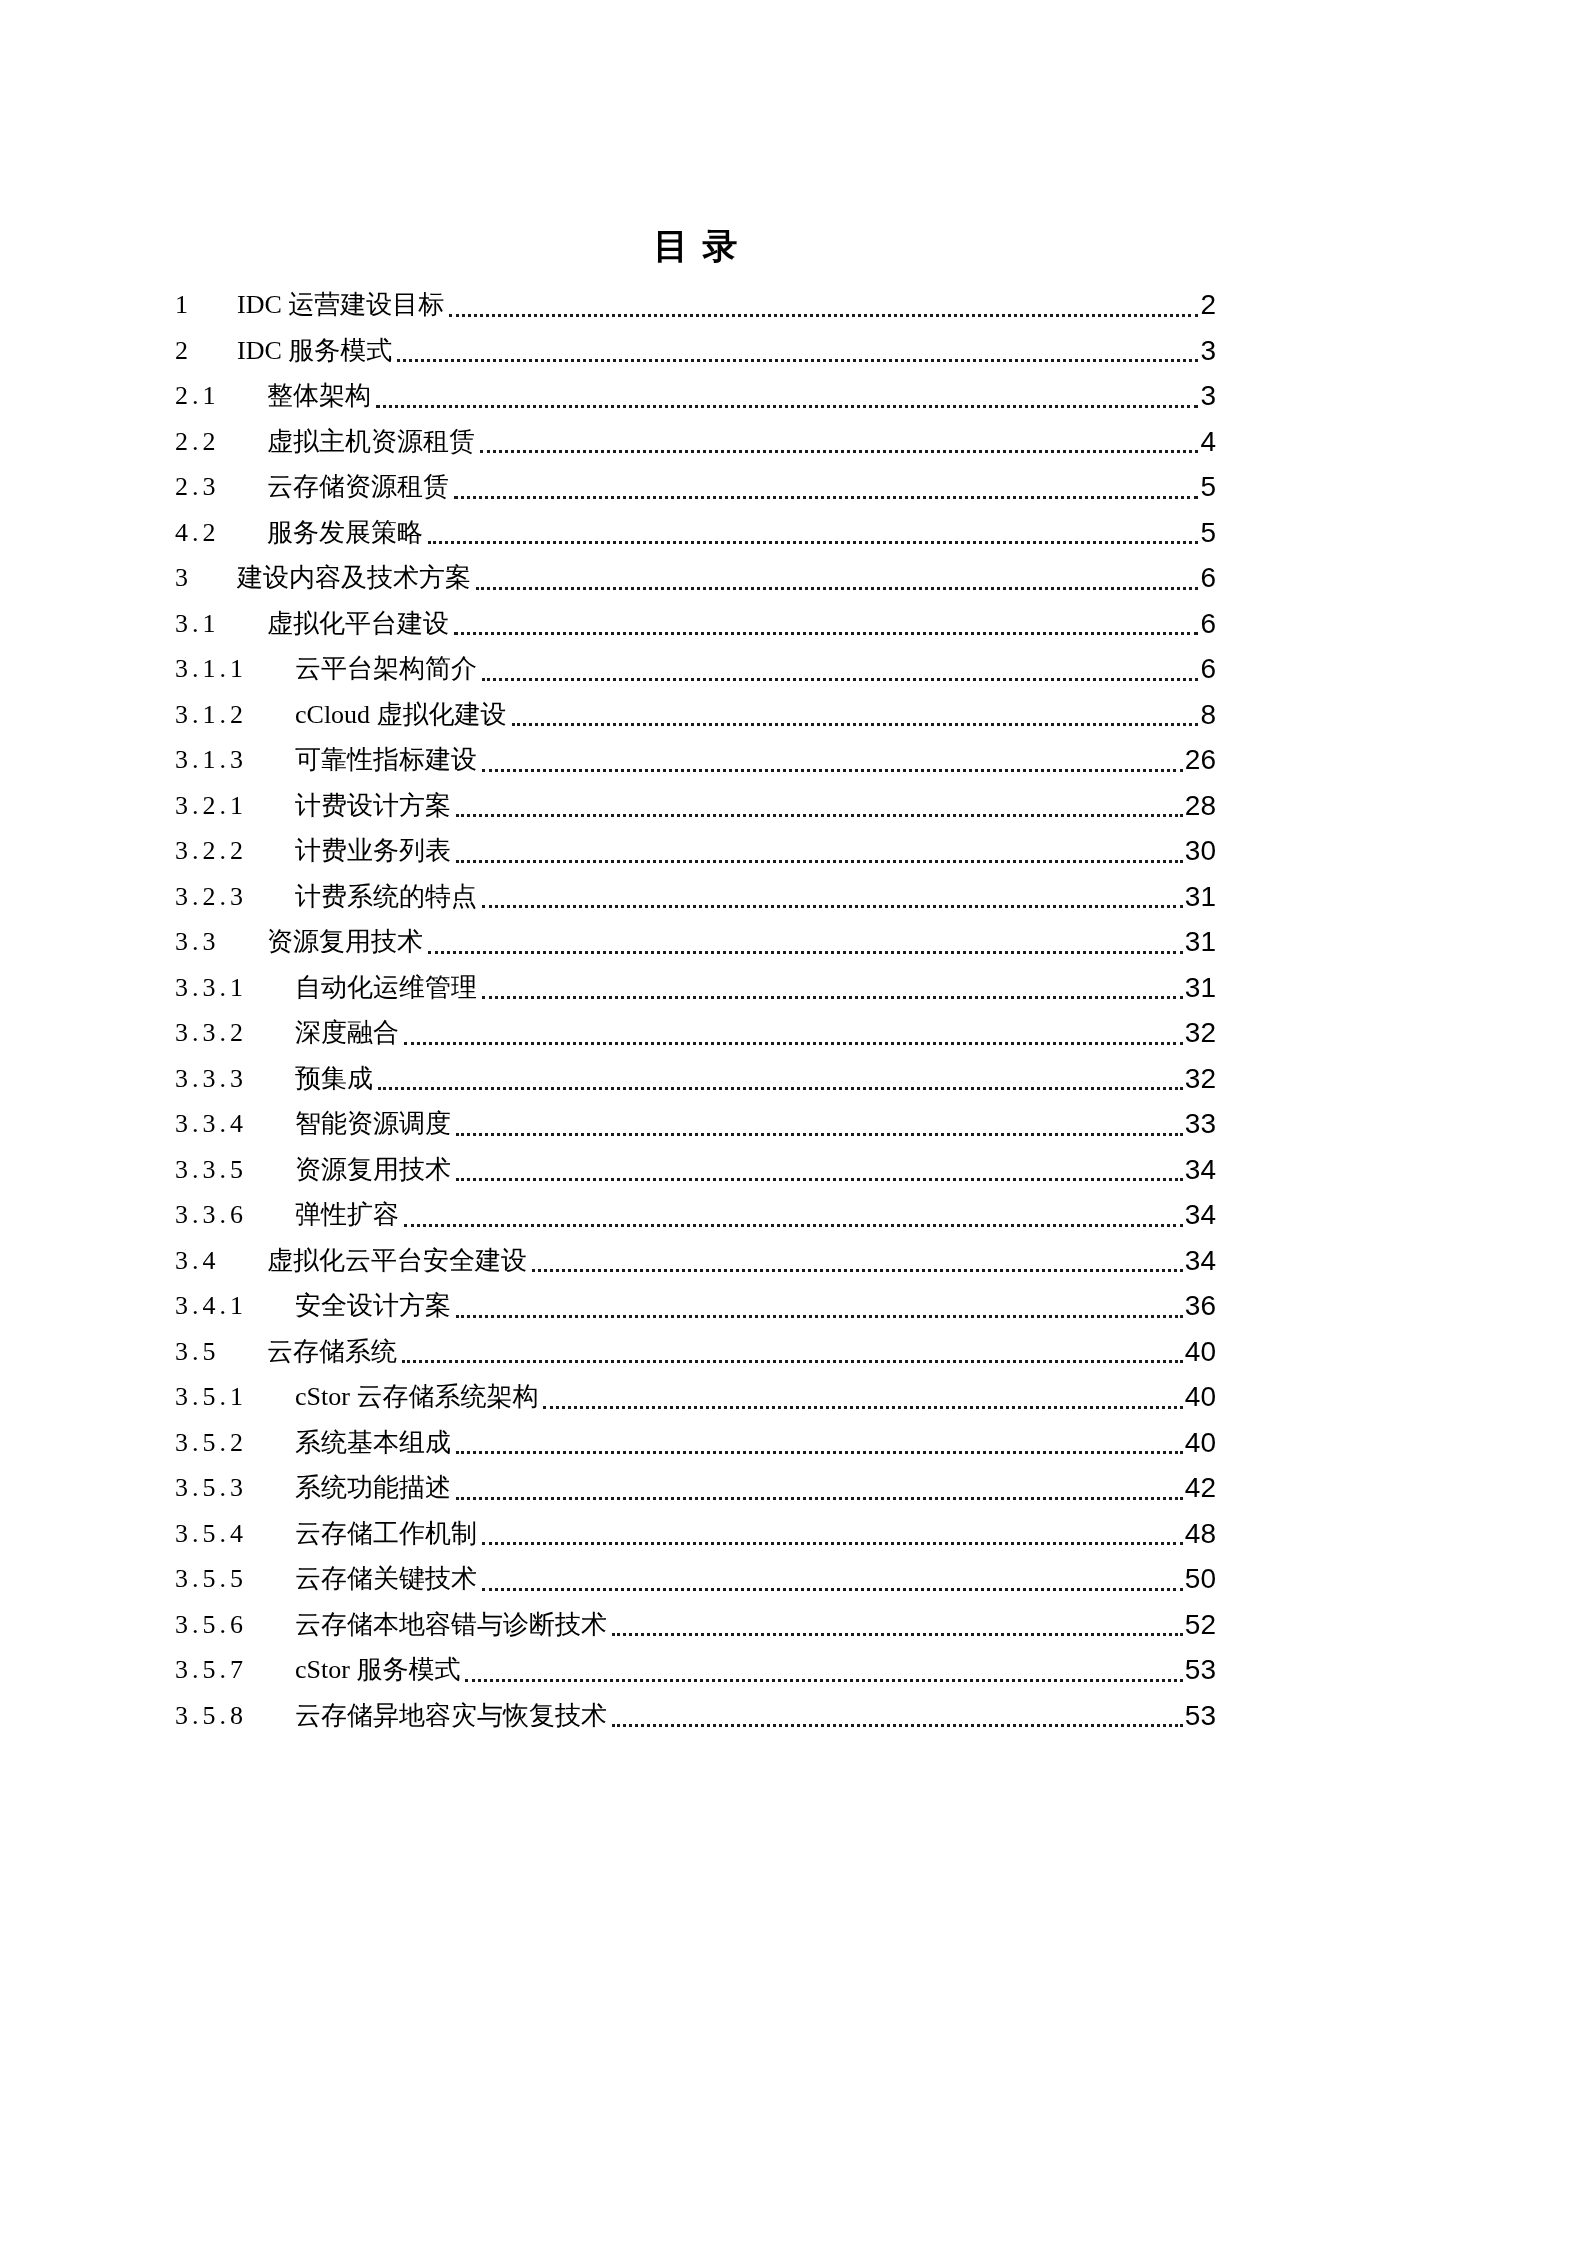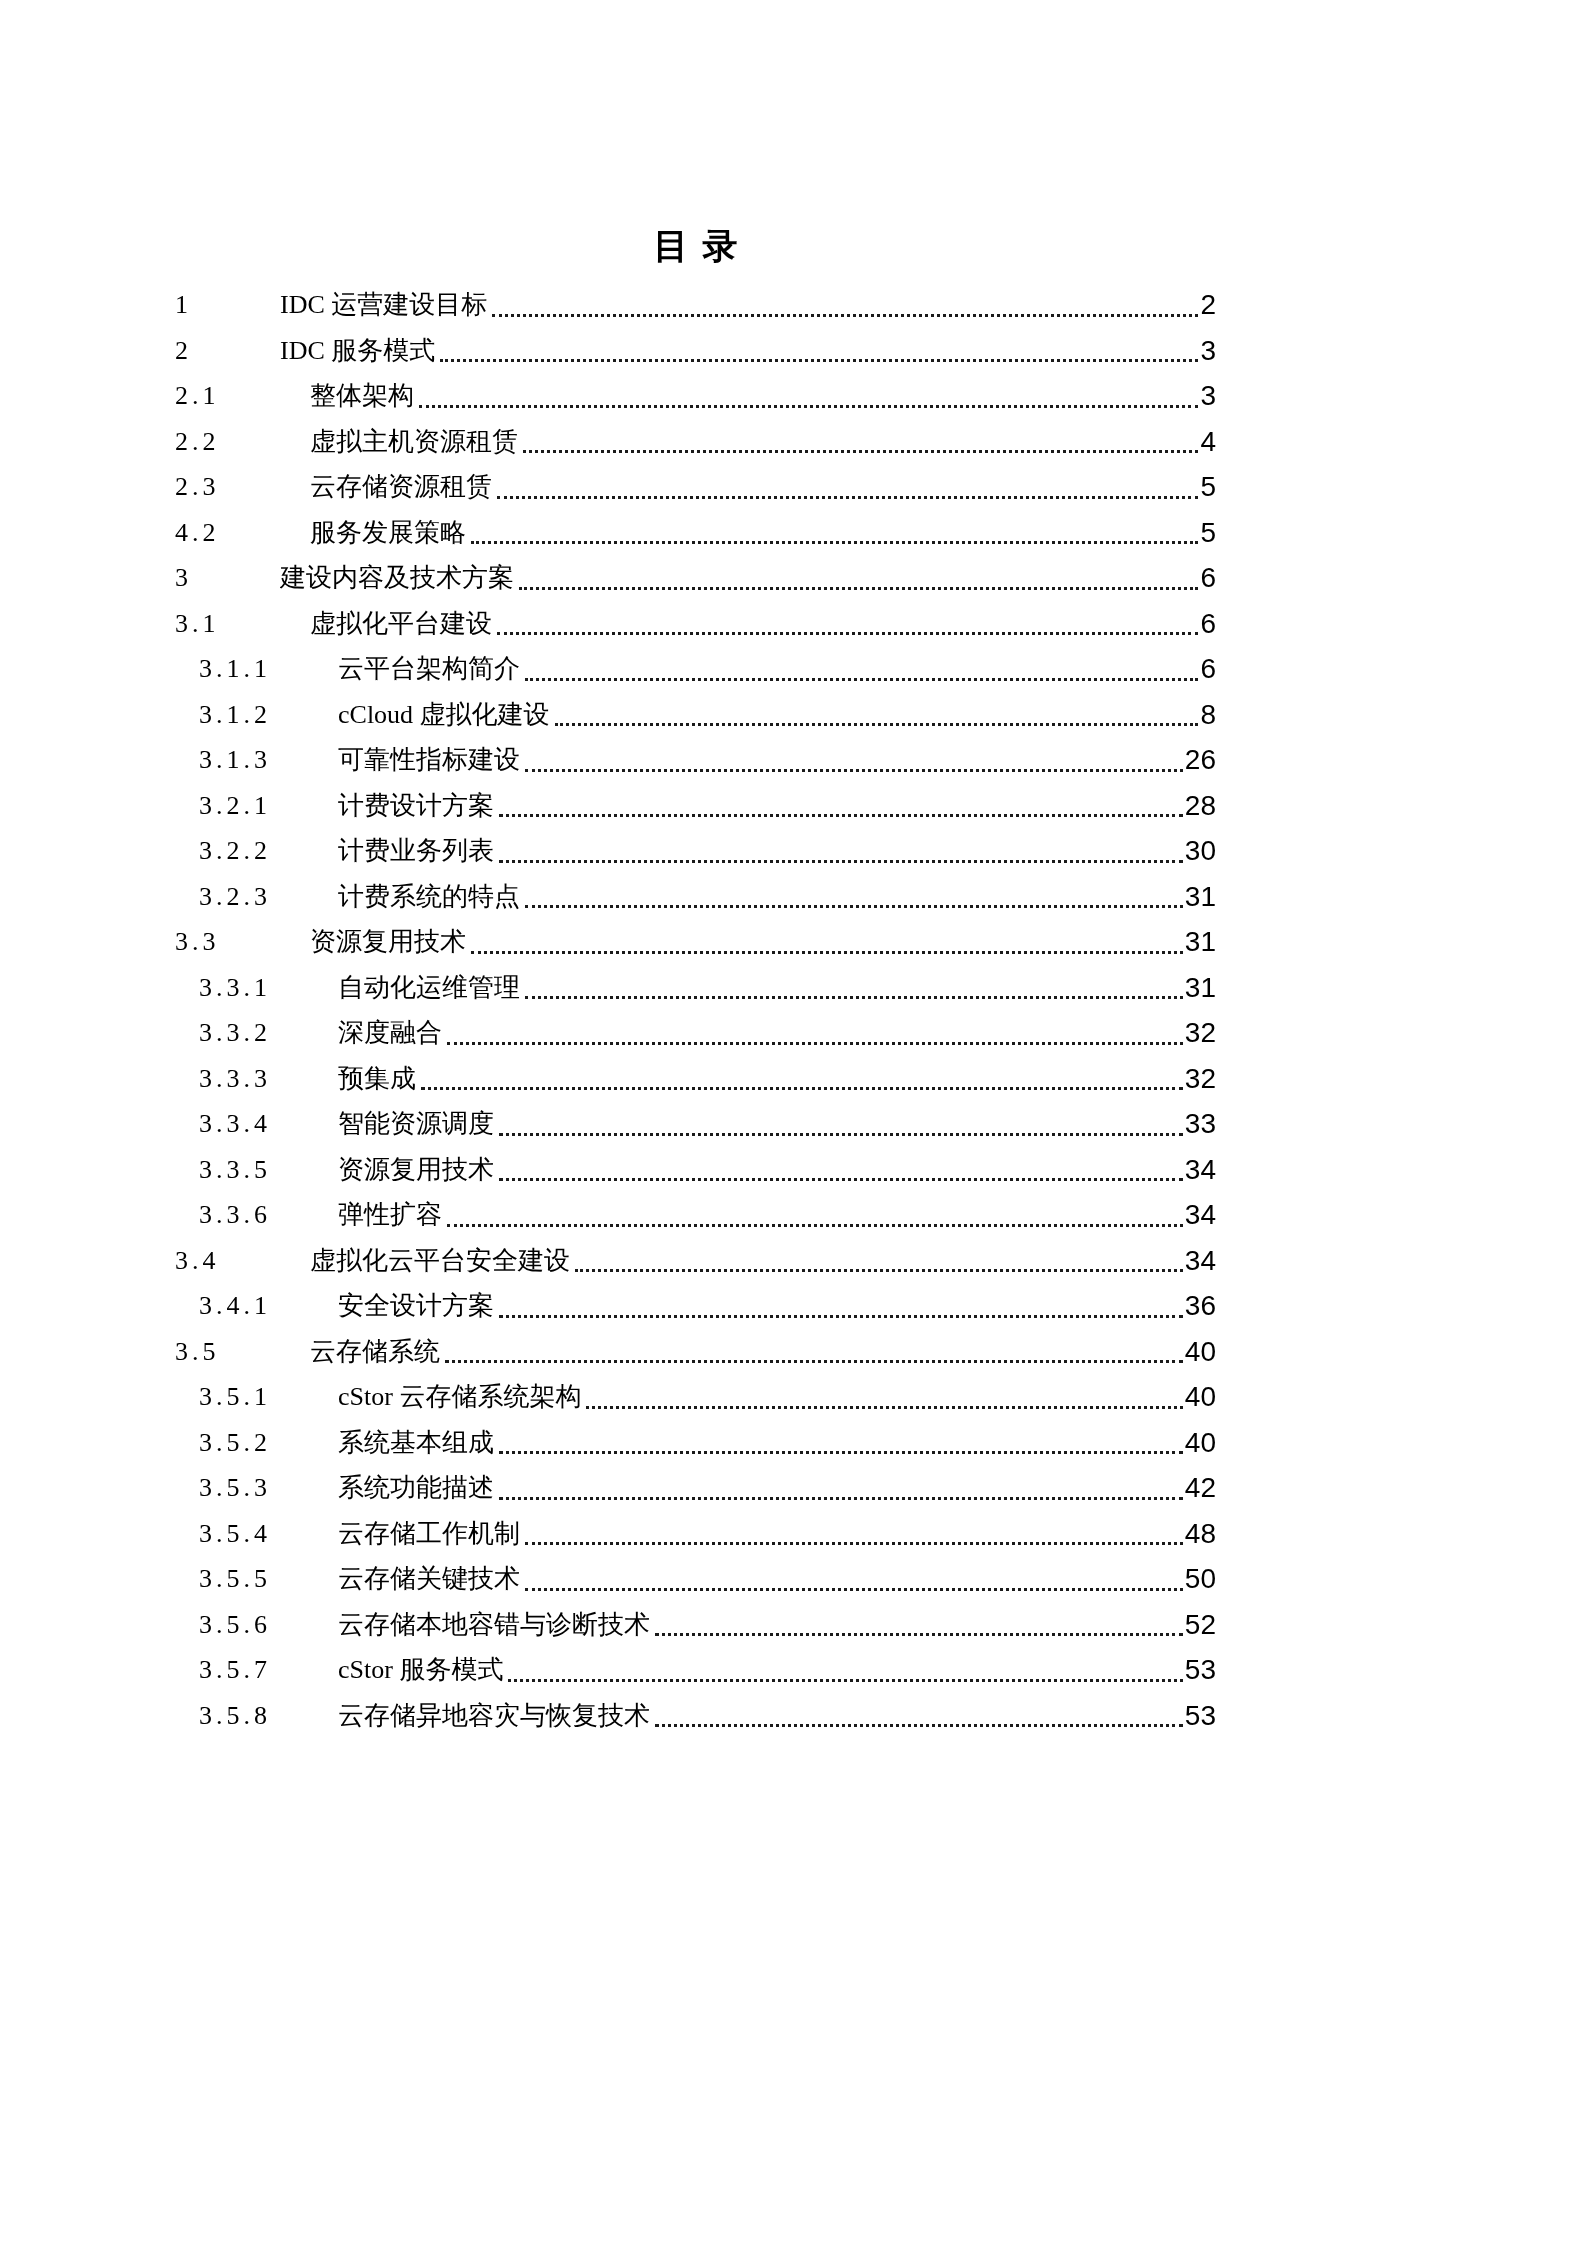--- a/index.html
+++ b/index.html
@@ -43,26 +43,25 @@
     white-space: nowrap;
     cursor: pointer;
   }
   .toc-row .num {
     flex: 0 0 auto;
     letter-spacing: 4px;
     font-family: "Liberation Serif", serif;
   }
   .toc-row.lvl1 .num { width: 62px; }
   .toc-row.lvl2 .num { width: 92px; }
-  .toc-row.lvl3 .num { width: 120px; text-align: center; }
+  .toc-row.lvl3 .num { width: 120px; }
   .toc-row .label {
     flex: 0 1 auto;
     overflow: hidden;
     font-family: "Liberation Serif", serif;
-    margin-left: 43px;
   }
   .toc-row .dots {
     flex: 1 1 auto;
     min-width: 18px;
     align-self: flex-end;
     height: 0;
     border-bottom: 3px dotted #1a1a1a;
     margin: 0 2px 11px 5px;
   }
   .toc-row .pg {

